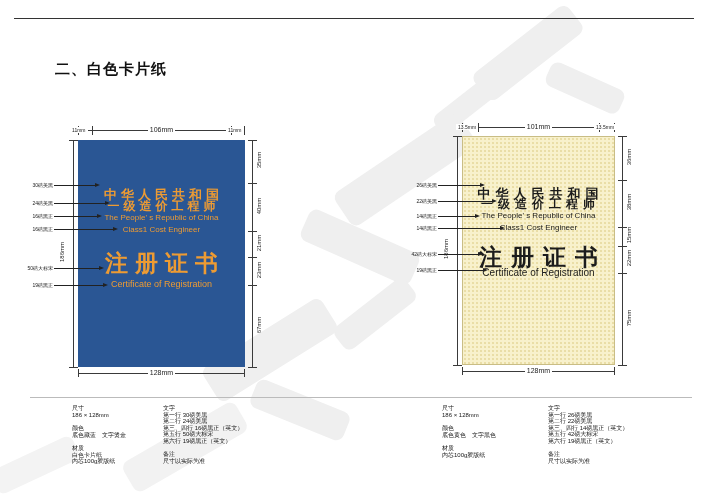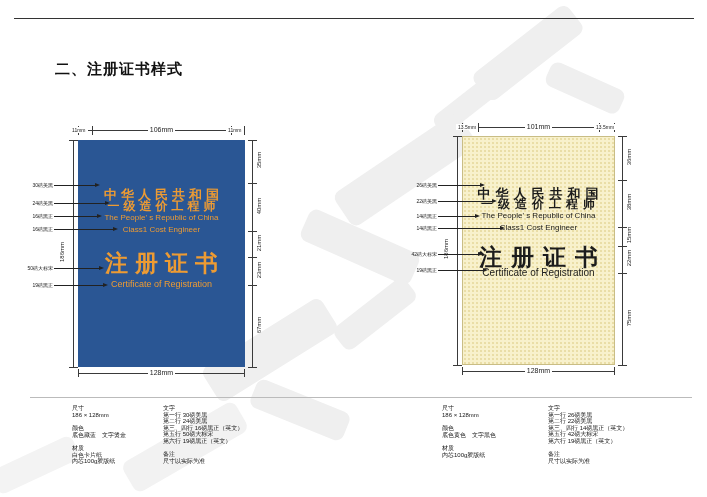--- a/index.html
+++ b/index.html
@@ -53,21 +53,21 @@
   <div class="wm" style="left:430px;top:95px;width:70px;height:22px;transform:rotate(-38deg);"></div>
   <div class="wm" style="left:330px;top:150px;width:150px;height:40px;transform:rotate(-34deg);"></div>
   <div class="wm" style="left:300px;top:230px;width:120px;height:34px;transform:rotate(24deg);"></div>
   <div class="wm" style="left:330px;top:300px;width:90px;height:28px;transform:rotate(-38deg);"></div>
   <div class="wm" style="left:200px;top:330px;width:140px;height:40px;transform:rotate(-32deg);"></div>
   <div class="wm" style="left:250px;top:395px;width:100px;height:30px;transform:rotate(22deg);"></div>
   <div class="wm" style="left:120px;top:430px;width:130px;height:34px;transform:rotate(-30deg);background:#f2f2f2;"></div>
   <div class="wm" style="left:-10px;top:452px;width:90px;height:26px;transform:rotate(-25deg);background:#f3f3f3;"></div>
 
   <div class="rule"></div>
-  <div class="heading">二、注册证书样式</div>
+  <div class="heading">二、白色卡片纸</div>
 
   <div class="cert" id="cert-blue">
     <div class="ln l1">中华人民共和国</div>
     <div class="ln l2">一级造价工程师</div>
     <div class="ln l3">The People' s Republic of China</div>
     <div class="ln l4">Class1 Cost Engineer</div>
     <div class="ln l5">注册证书</div>
     <div class="ln l6">Certificate of Registration</div>
   </div>
 

